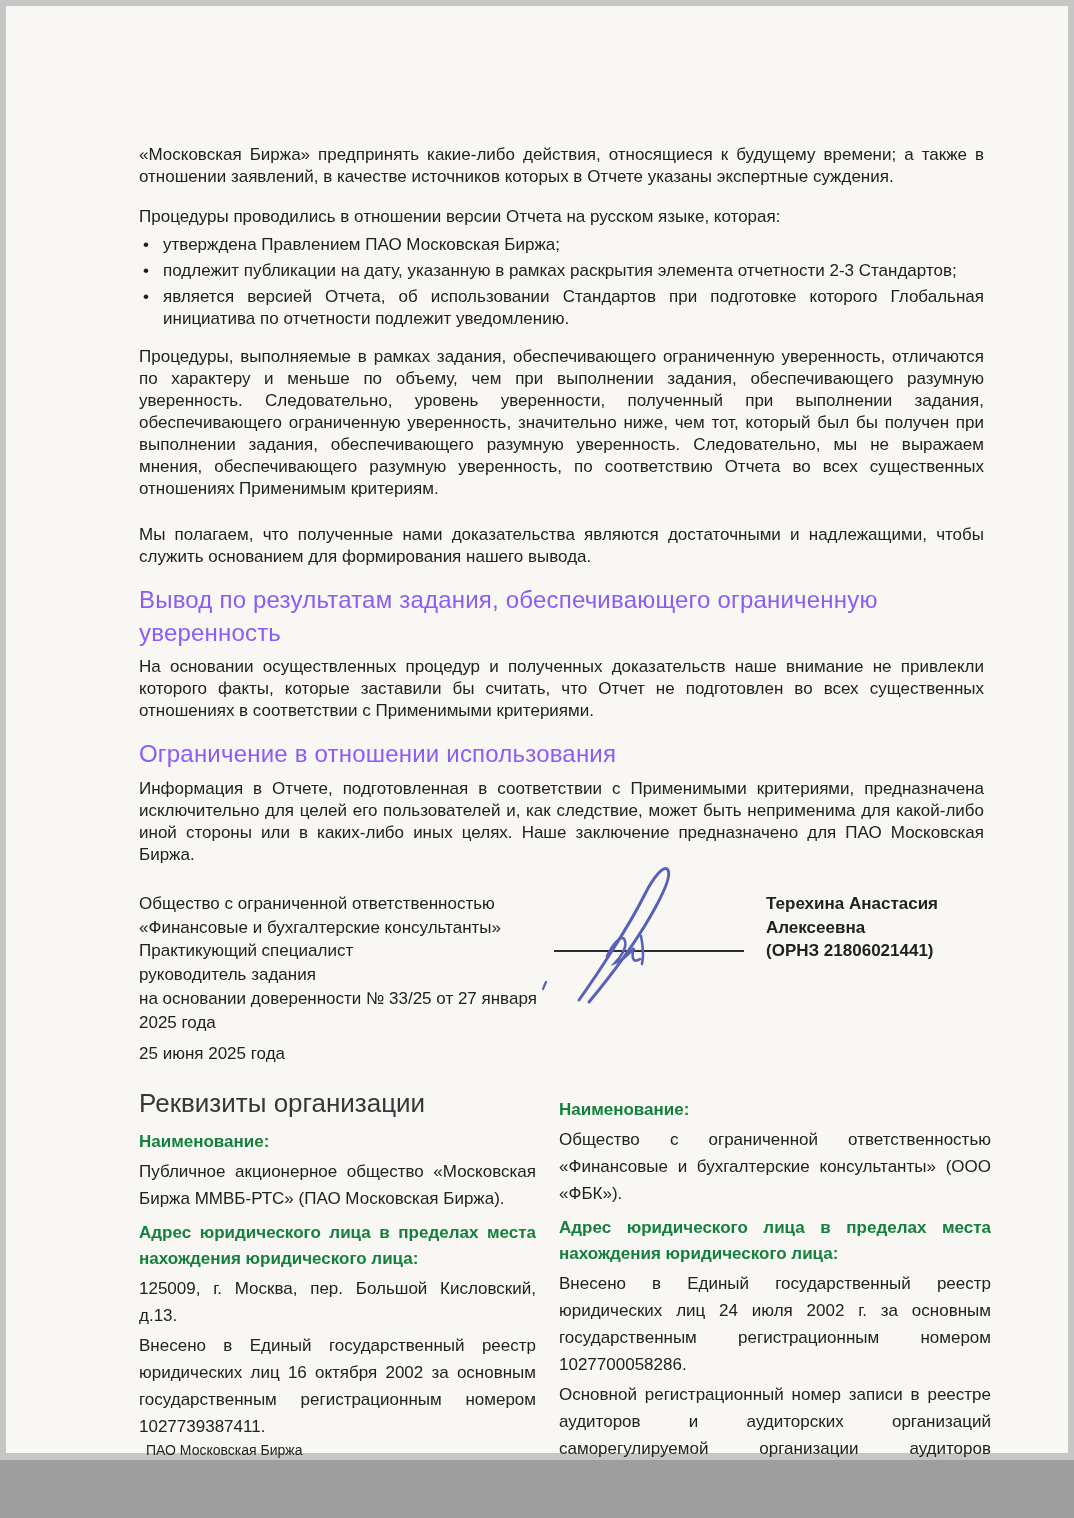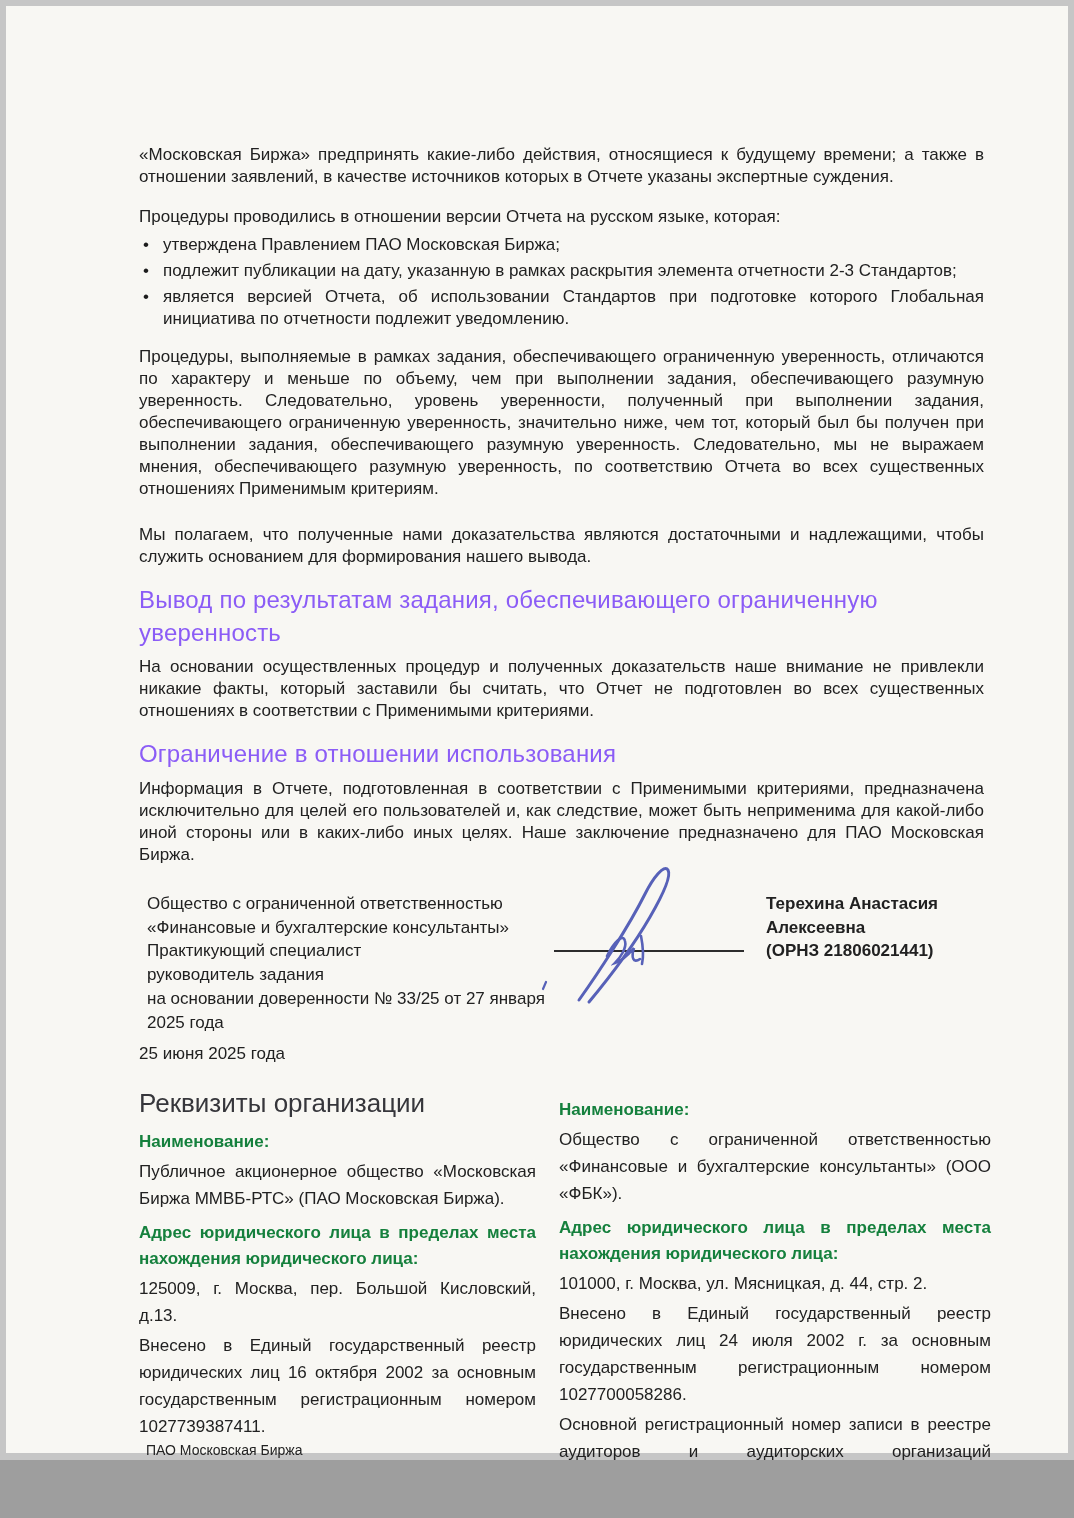--- a/index.html
+++ b/index.html
@@ -63,21 +63,21 @@
     color: #8b5cf6;
     letter-spacing: 0.2px;
   }
 
   
   .sig-block {
     position: relative;
     margin-top: 20px;
     height: 118px;
   }
-  .sig-left { position: absolute; left: 8px; top: 6px; width: 430px; }
+  .sig-left { position: absolute; left: 0; top: 6px; width: 430px; }
   .sig-left div { line-height: 23.7px; }
   .sig-right { position: absolute; left: 627px; top: 6px; width: 210px; font-weight: bold; }
   .sig-right div { line-height: 23.7px; }
   .sig-line {
     position: absolute;
     left: 415px;
     top: 64px;
     width: 190px;
     border-top: 2px solid #2d2d2d;
   }
@@ -147,21 +147,21 @@
         <li>подлежит публикации на дату, указанную в рамках раскрытия элемента отчетности 2-3 Стандартов;</li>
         <li>является версией Отчета, об использовании Стандартов при подготовке которого Глобальная инициатива по отчетности подлежит уведомлению.</li>
       </ul>
 
       <p class="body mt16">Процедуры, выполняемые в рамках задания, обеспечивающего ограниченную уверенность, отличаются по характеру и меньше по объему, чем при выполнении задания, обеспечивающего разумную уверенность. Следовательно, уровень уверенности, полученный при выполнении задания, обеспечивающего ограниченную уверенность, значительно ниже, чем тот, который был бы получен при выполнении задания, обеспечивающего разумную уверенность. Следовательно, мы не выражаем мнения, обеспечивающего разумную уверенность, по соответствию Отчета во всех существенных отношениях Применимым критериям.</p>
 
       <p class="body mt12">Мы полагаем, что полученные нами доказательства являются достаточными и надлежащими, чтобы служить основанием для формирования нашего вывода.</p>
 
       <h2 class="section">Вывод по результатам задания, обеспечивающего ограниченную уверенность</h2>
 
-      <p class="body mt7">На основании осуществленных процедур и полученных доказательств наше внимание не привлекли никакие факты, который заставили бы считать, что Отчет не подготовлен во всех существенных отношениях в соответствии с Применимыми критериями.</p>
+      <p class="body mt7">На основании осуществленных процедур и полученных доказательств наше внимание не привлекли которого факты, которые заставили бы считать, что Отчет не подготовлен во всех существенных отношениях в соответствии с Применимыми критериями.</p>
 
       <h2 class="section">Ограничение в отношении использования</h2>
 
       <p class="body mt8">Информация в Отчете, подготовленная в соответствии с Применимыми критериями, предназначена исключительно для целей его пользователей и, как следствие, может быть неприменима для какой-либо иной стороны или в каких-либо иных целях. Наше заключение предназначено для ПАО Московская Биржа.</p>
 
       <div class="sig-block">
         <div class="sig-left">
           <div>Общество с ограниченной ответственностью</div>
           <div>«Финансовые и бухгалтерские консультанты»</div>
           <div>Практикующий специалист</div>
@@ -194,21 +194,20 @@
           <p class="val">Публичное акционерное общество «Московская Биржа ММВБ-РТС» (ПАО Московская Биржа).</p>
           <div class="label">Адрес юридического лица в пределах места нахождения юридического лица:</div>
           <p class="val">125009, г. Москва, пер. Большой Кисловский, д.13.</p>
           <p class="val">Внесено в Единый государственный реестр юридических лиц 16 октября 2002 за основным государственным регистрационным номером 1027739387411.</p>
         </div>
 
         <div class="req-col">
           <div class="label">Наименование:</div>
           <p class="val">Общество с ограниченной ответственностью «Финансовые и бухгалтерские консультанты» (ООО «ФБК»).</p>
           <div class="label">Адрес юридического лица в пределах места нахождения юридического лица:</div>
-          <p class="val">101000, г. Москва, ул. Мясницкая, д. 44, стр. 2.</p>
           <p class="val">Внесено в Единый государственный реестр юридических лиц 24 июля 2002 г. за основным государственным регистрационным номером 1027700058286.</p>
           <p class="val">Основной регистрационный номер записи в реестре аудиторов и аудиторских организаций саморегулируемой организации аудиторов 11506030481.</p>
         </div>
 
       </div>
     </div>
 
     <div class="footer">
       <div>ПАО Московская Биржа</div>
       <div class="row2">

